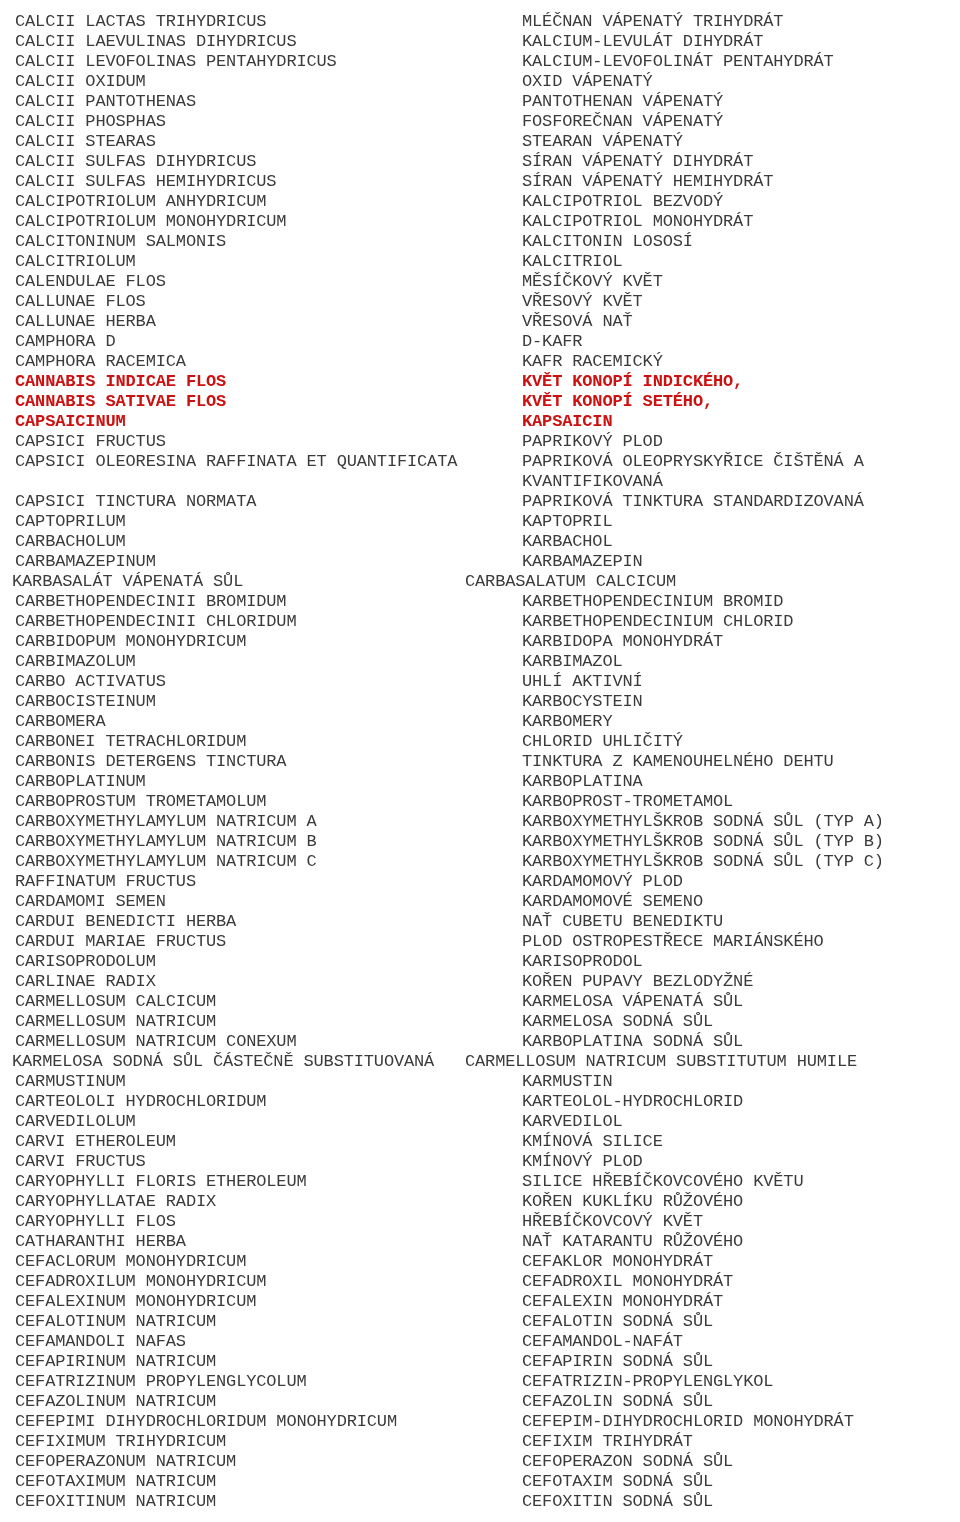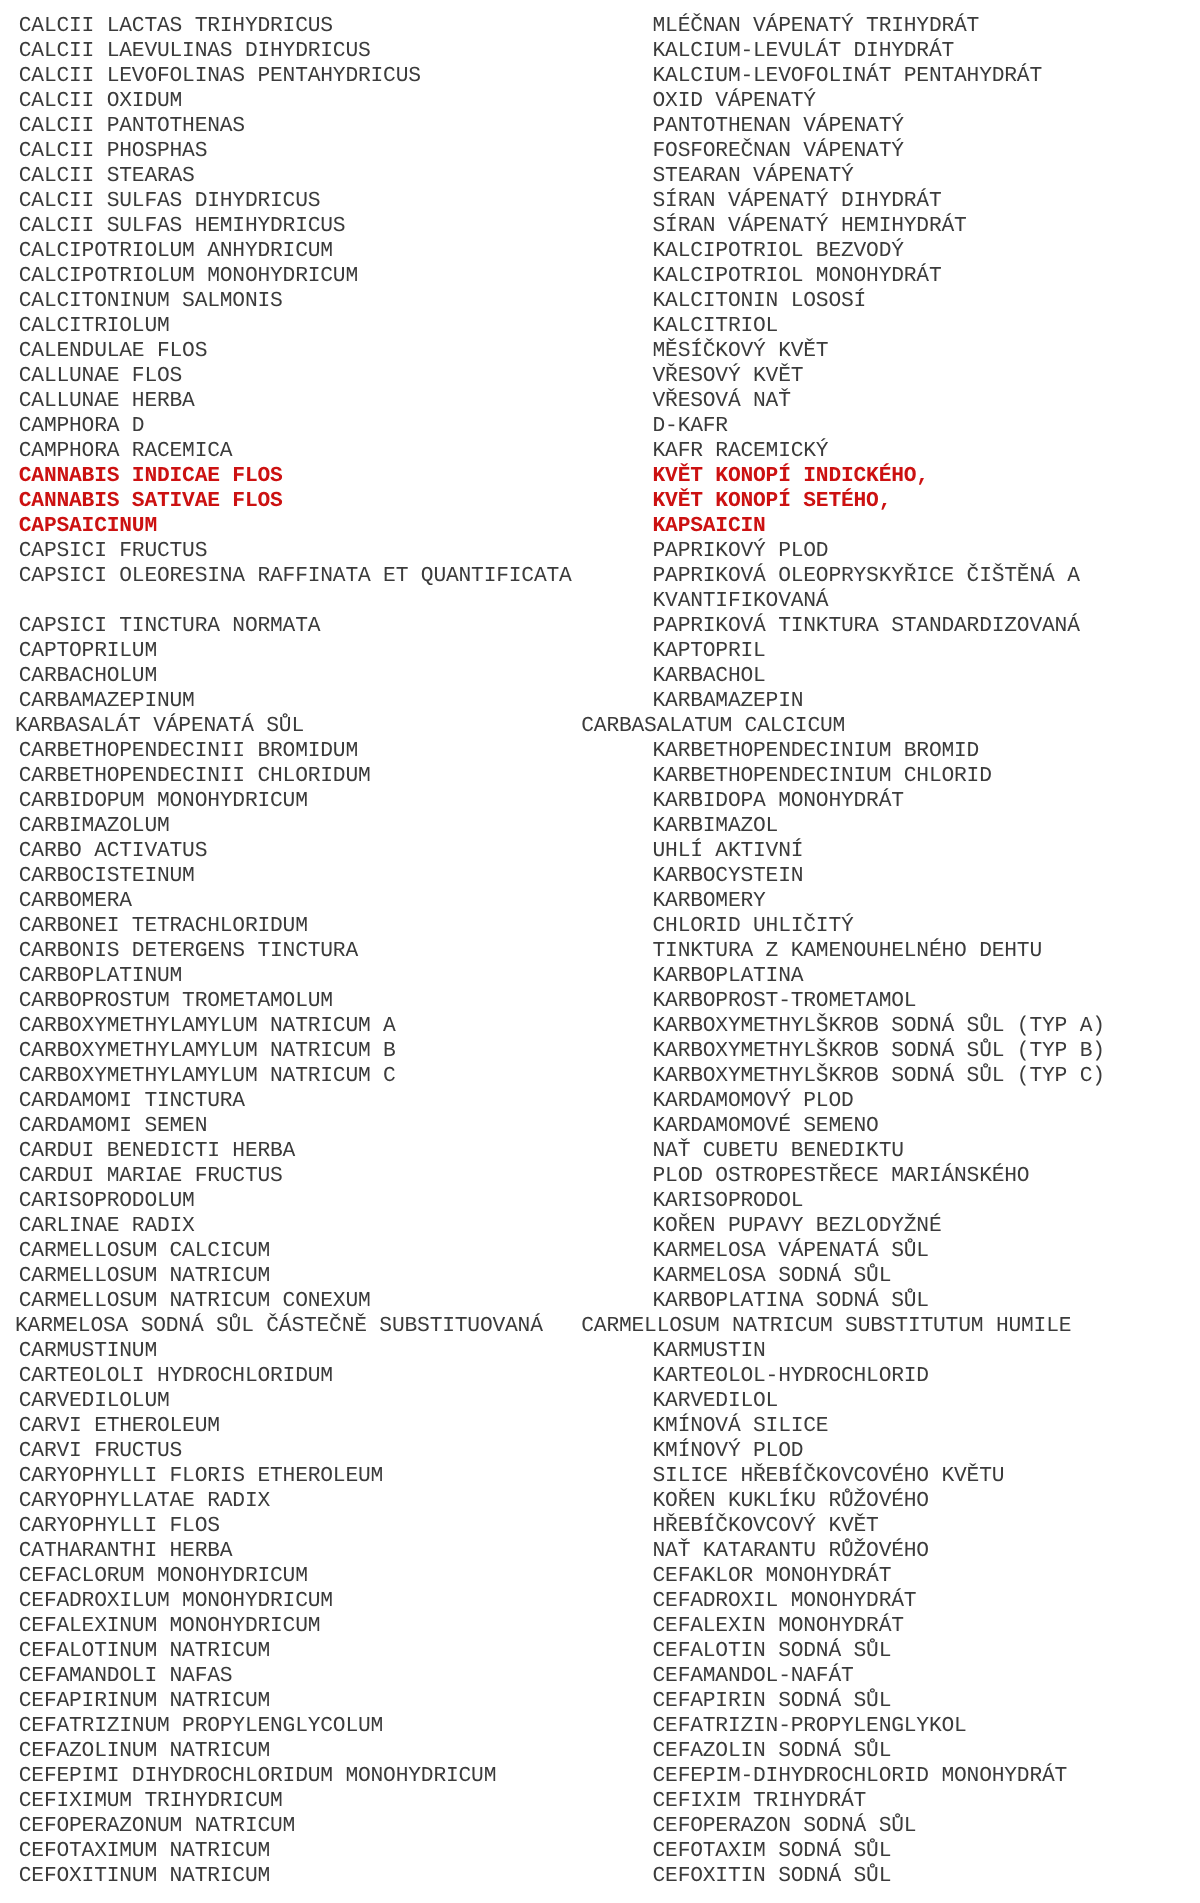--- a/index.html
+++ b/index.html
@@ -234,21 +234,21 @@
     </div>
     <div class="rowflow row">
       <div class="cell latin">CARBOXYMETHYLAMYLUM NATRICUM B</div>
       <div class="cell czech">KARBOXYMETHYLŠKROB SODNÁ SŮL (TYP B)</div>
     </div>
     <div class="rowflow row">
       <div class="cell latin">CARBOXYMETHYLAMYLUM NATRICUM C</div>
       <div class="cell czech">KARBOXYMETHYLŠKROB SODNÁ SŮL (TYP C)</div>
     </div>
     <div class="rowflow row">
-      <div class="cell latin">CARDAMOMI TINCTURA</div>
+      <div class="cell latin">RAFFINATUM FRUCTUS</div>
       <div class="cell czech">KARDAMOMOVÝ PLOD</div>
     </div>
     <div class="rowflow row">
       <div class="cell latin">CARDAMOMI SEMEN</div>
       <div class="cell czech">KARDAMOMOVÉ SEMENO</div>
     </div>
     <div class="rowflow row">
       <div class="cell latin">CARDUI BENEDICTI HERBA</div>
       <div class="cell czech">NAŤ CUBETU BENEDIKTU</div>
     </div>

